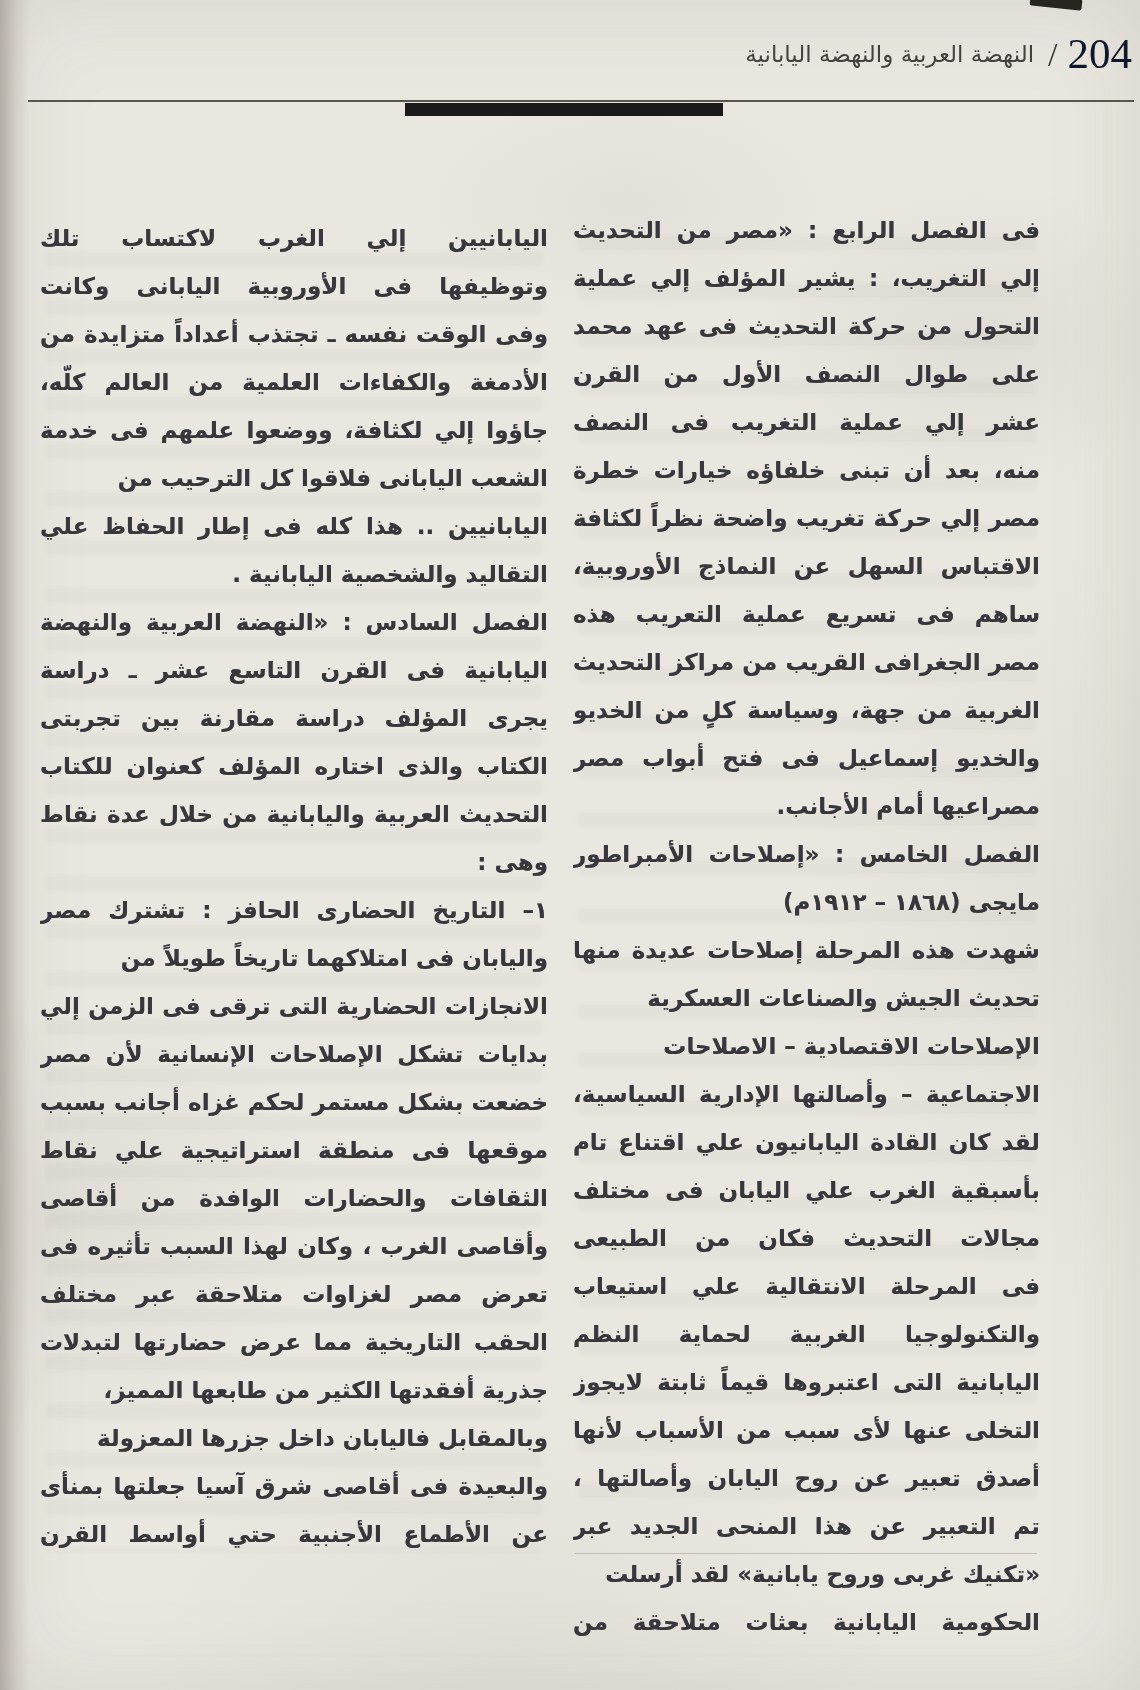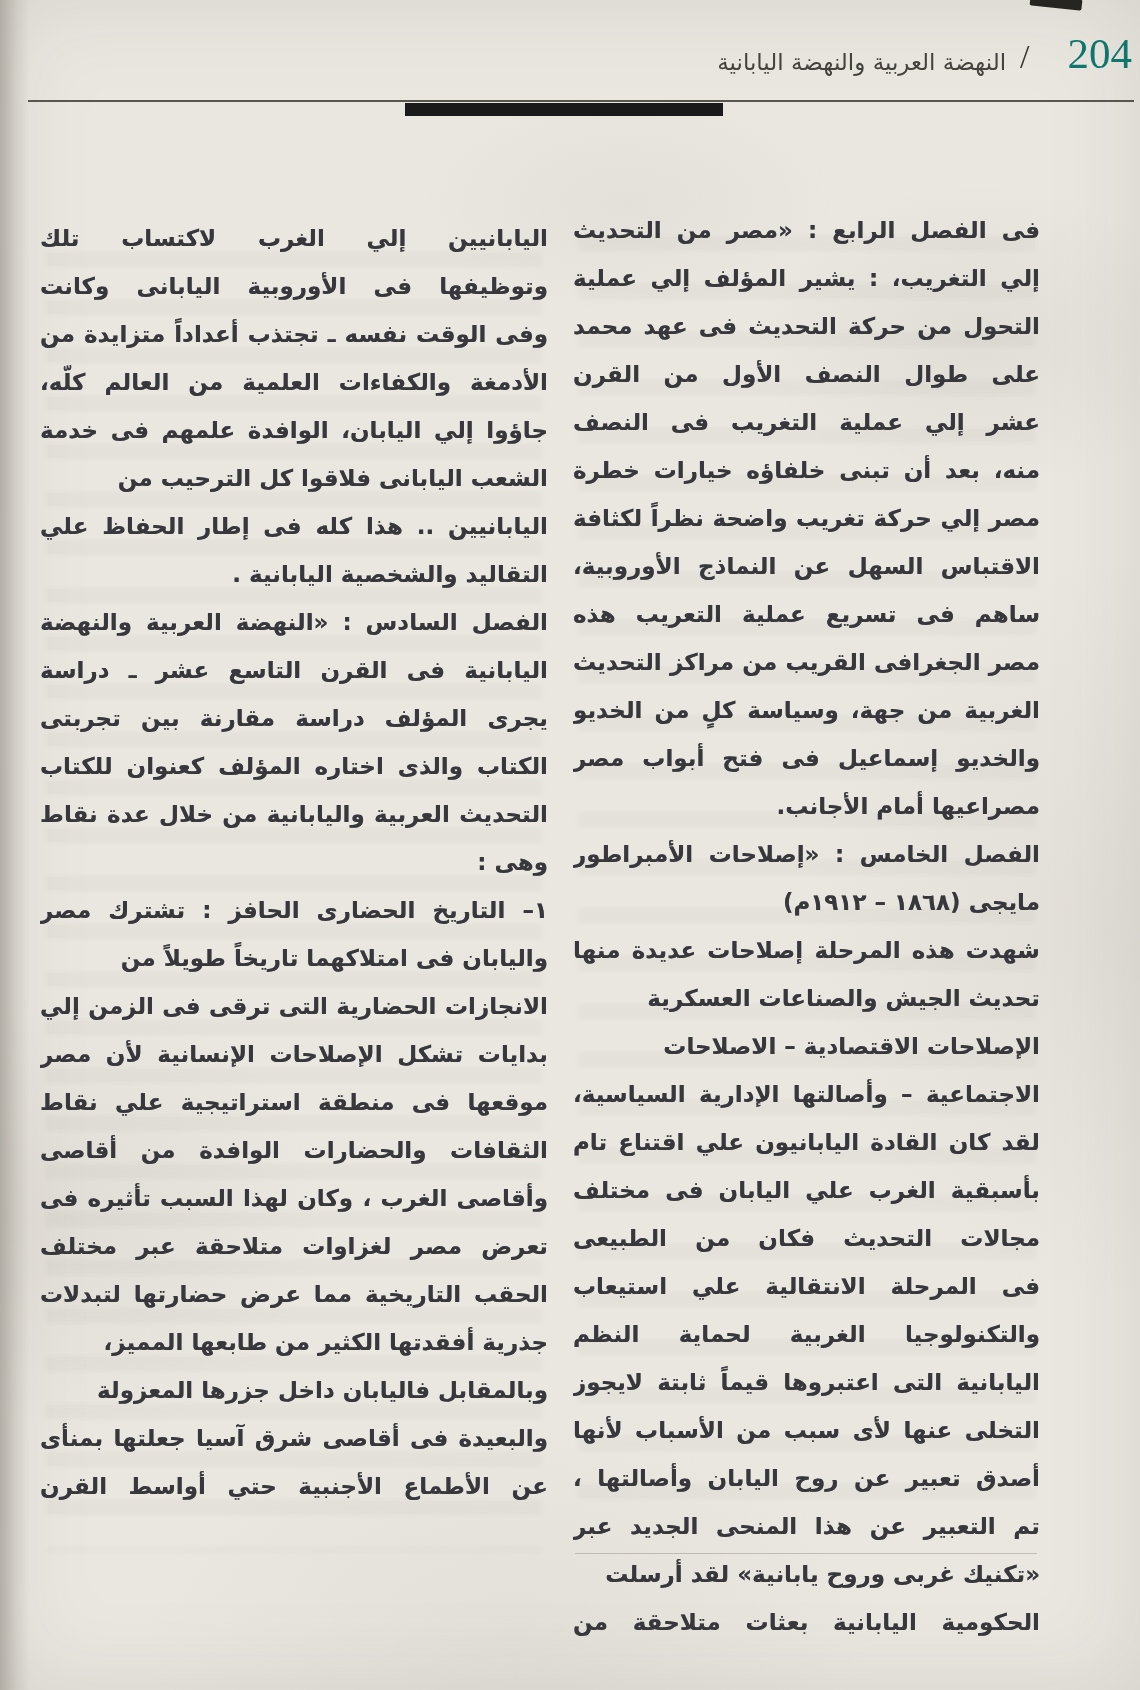--- a/index.html
+++ b/index.html
@@ -43,35 +43,35 @@
     background:linear-gradient(90deg, rgba(142,137,129,.55), rgba(142,137,129,.18) 55%, rgba(142,137,129,0));
     pointer-events:none;
   }
   .corner-mark{
     position:absolute;top:-3px;left:1030px;width:52px;height:11px;
     background:#26251f;transform:rotate(6deg);border-radius:2px;
   }
   
   .running-head{
     position:absolute;top:32px;right:8px;
-    display:flex;align-items:flex-end;direction:ltr;
+    display:flex;align-items:center;direction:ltr;
   }
   .head-title{
     direction:rtl;
     font-size:23px;color:var(--head-ink);
     letter-spacing:0;
   }
   .head-sep{
     font-family:"Liberation Serif",serif;
     font-size:34px;color:#3a3935;margin:0 10px 0 14px;
     transform:translateY(1px);
   }
   .head-num{
     font-family:"Liberation Serif",serif;
-    font-size:43px;color:#0f766e;line-height:1;margin-left:28px;
+    font-size:43px;color:#0f172a;line-height:1;
   }
   .rule-thin{
     position:absolute;top:100px;left:28px;width:1106px;height:2px;
     background:var(--rule-thin);
   }
   .rule-thick{
     position:absolute;top:103px;left:405px;width:318px;height:13px;
     background:var(--rule-dark);
   }
   .faint-rule{
@@ -142,34 +142,35 @@
       <div class="line">أصدق تعبير عن روح اليابان وأصالتها ، وقد</div>
       <div class="line">تم التعبير عن هذا المنحى الجديد عبر شعار</div>
       <div class="line short">«تكنيك غربى وروح يابانية» لقد أرسلت</div>
       <div class="line">الحكومية اليابانية بعثات متلاحقة من الطلاب</div>
     </section>
   <section class="col col-left">
       <div class="line">اليابانيين إلي الغرب لاكتساب تلك التكنولوجيا،</div>
       <div class="line">وتوظيفها فى الأوروبية اليابانى وكانت اليابان</div>
       <div class="line">وفى الوقت نفسه ـ تجتذب أعداداً متزايدة من</div>
       <div class="line">الأدمغة والكفاءات العلمية من العالم كلّه، الذين</div>
-      <div class="line">جاؤوا إلي اليابان، الوافدة علمهم فى خدمة</div>
+      <div class="line">جاؤوا إلي لكثافة، ووضعوا علمهم فى خدمة</div>
       <div class="line short">الشعب اليابانى فلاقوا كل الترحيب من</div>
       <div class="line">اليابانيين .. هذا كله فى إطار الحفاظ علي</div>
       <div class="line short">التقاليد والشخصية اليابانية .</div>
       <div class="line">الفصل السادس : «النهضة العربية والنهضة</div>
       <div class="line">اليابانية فى القرن التاسع عشر ـ دراسة مقارنة،</div>
       <div class="line">يجرى المؤلف دراسة مقارنة بين تجربتى</div>
       <div class="line">الكتاب والذى اختاره المؤلف كعنوان للكتاب</div>
       <div class="line">التحديث العربية واليابانية من خلال عدة نقاط</div>
       <div class="line short">وهى :</div>
       <div class="line">١– التاريخ الحضارى الحافز : تشترك مصر</div>
       <div class="line short">واليابان فى امتلاكهما تاريخاً طويلاً من</div>
       <div class="line">الانجازات الحضارية التى ترقى فى الزمن إلي</div>
       <div class="line">بدايات تشكل الإصلاحات الإنسانية لأن مصر</div>
+      <div class="line">خضعت بشكل مستمر لحكم غزاه أجانب بسبب</div>
       <div class="line">موقعها فى منطقة استراتيجية علي نقاط تقاطع</div>
       <div class="line">الثقافات والحضارات الوافدة من أقاصى الشرق</div>
       <div class="line">وأقاصى الغرب ، وكان لهذا السبب تأثيره فى</div>
       <div class="line">تعرض مصر لغزاوات متلاحقة عبر مختلف</div>
       <div class="line">الحقب التاريخية مما عرض حضارتها لتبدلات</div>
       <div class="line short">جذرية أفقدتها الكثير من طابعها المميز،</div>
       <div class="line short">وبالمقابل فاليابان داخل جزرها المعزولة</div>
       <div class="line">والبعيدة فى أقاصى شرق آسيا جعلتها بمنأى</div>
       <div class="line">عن الأطماع الأجنبية حتي أواسط القرن التاسع</div>
     </section>

